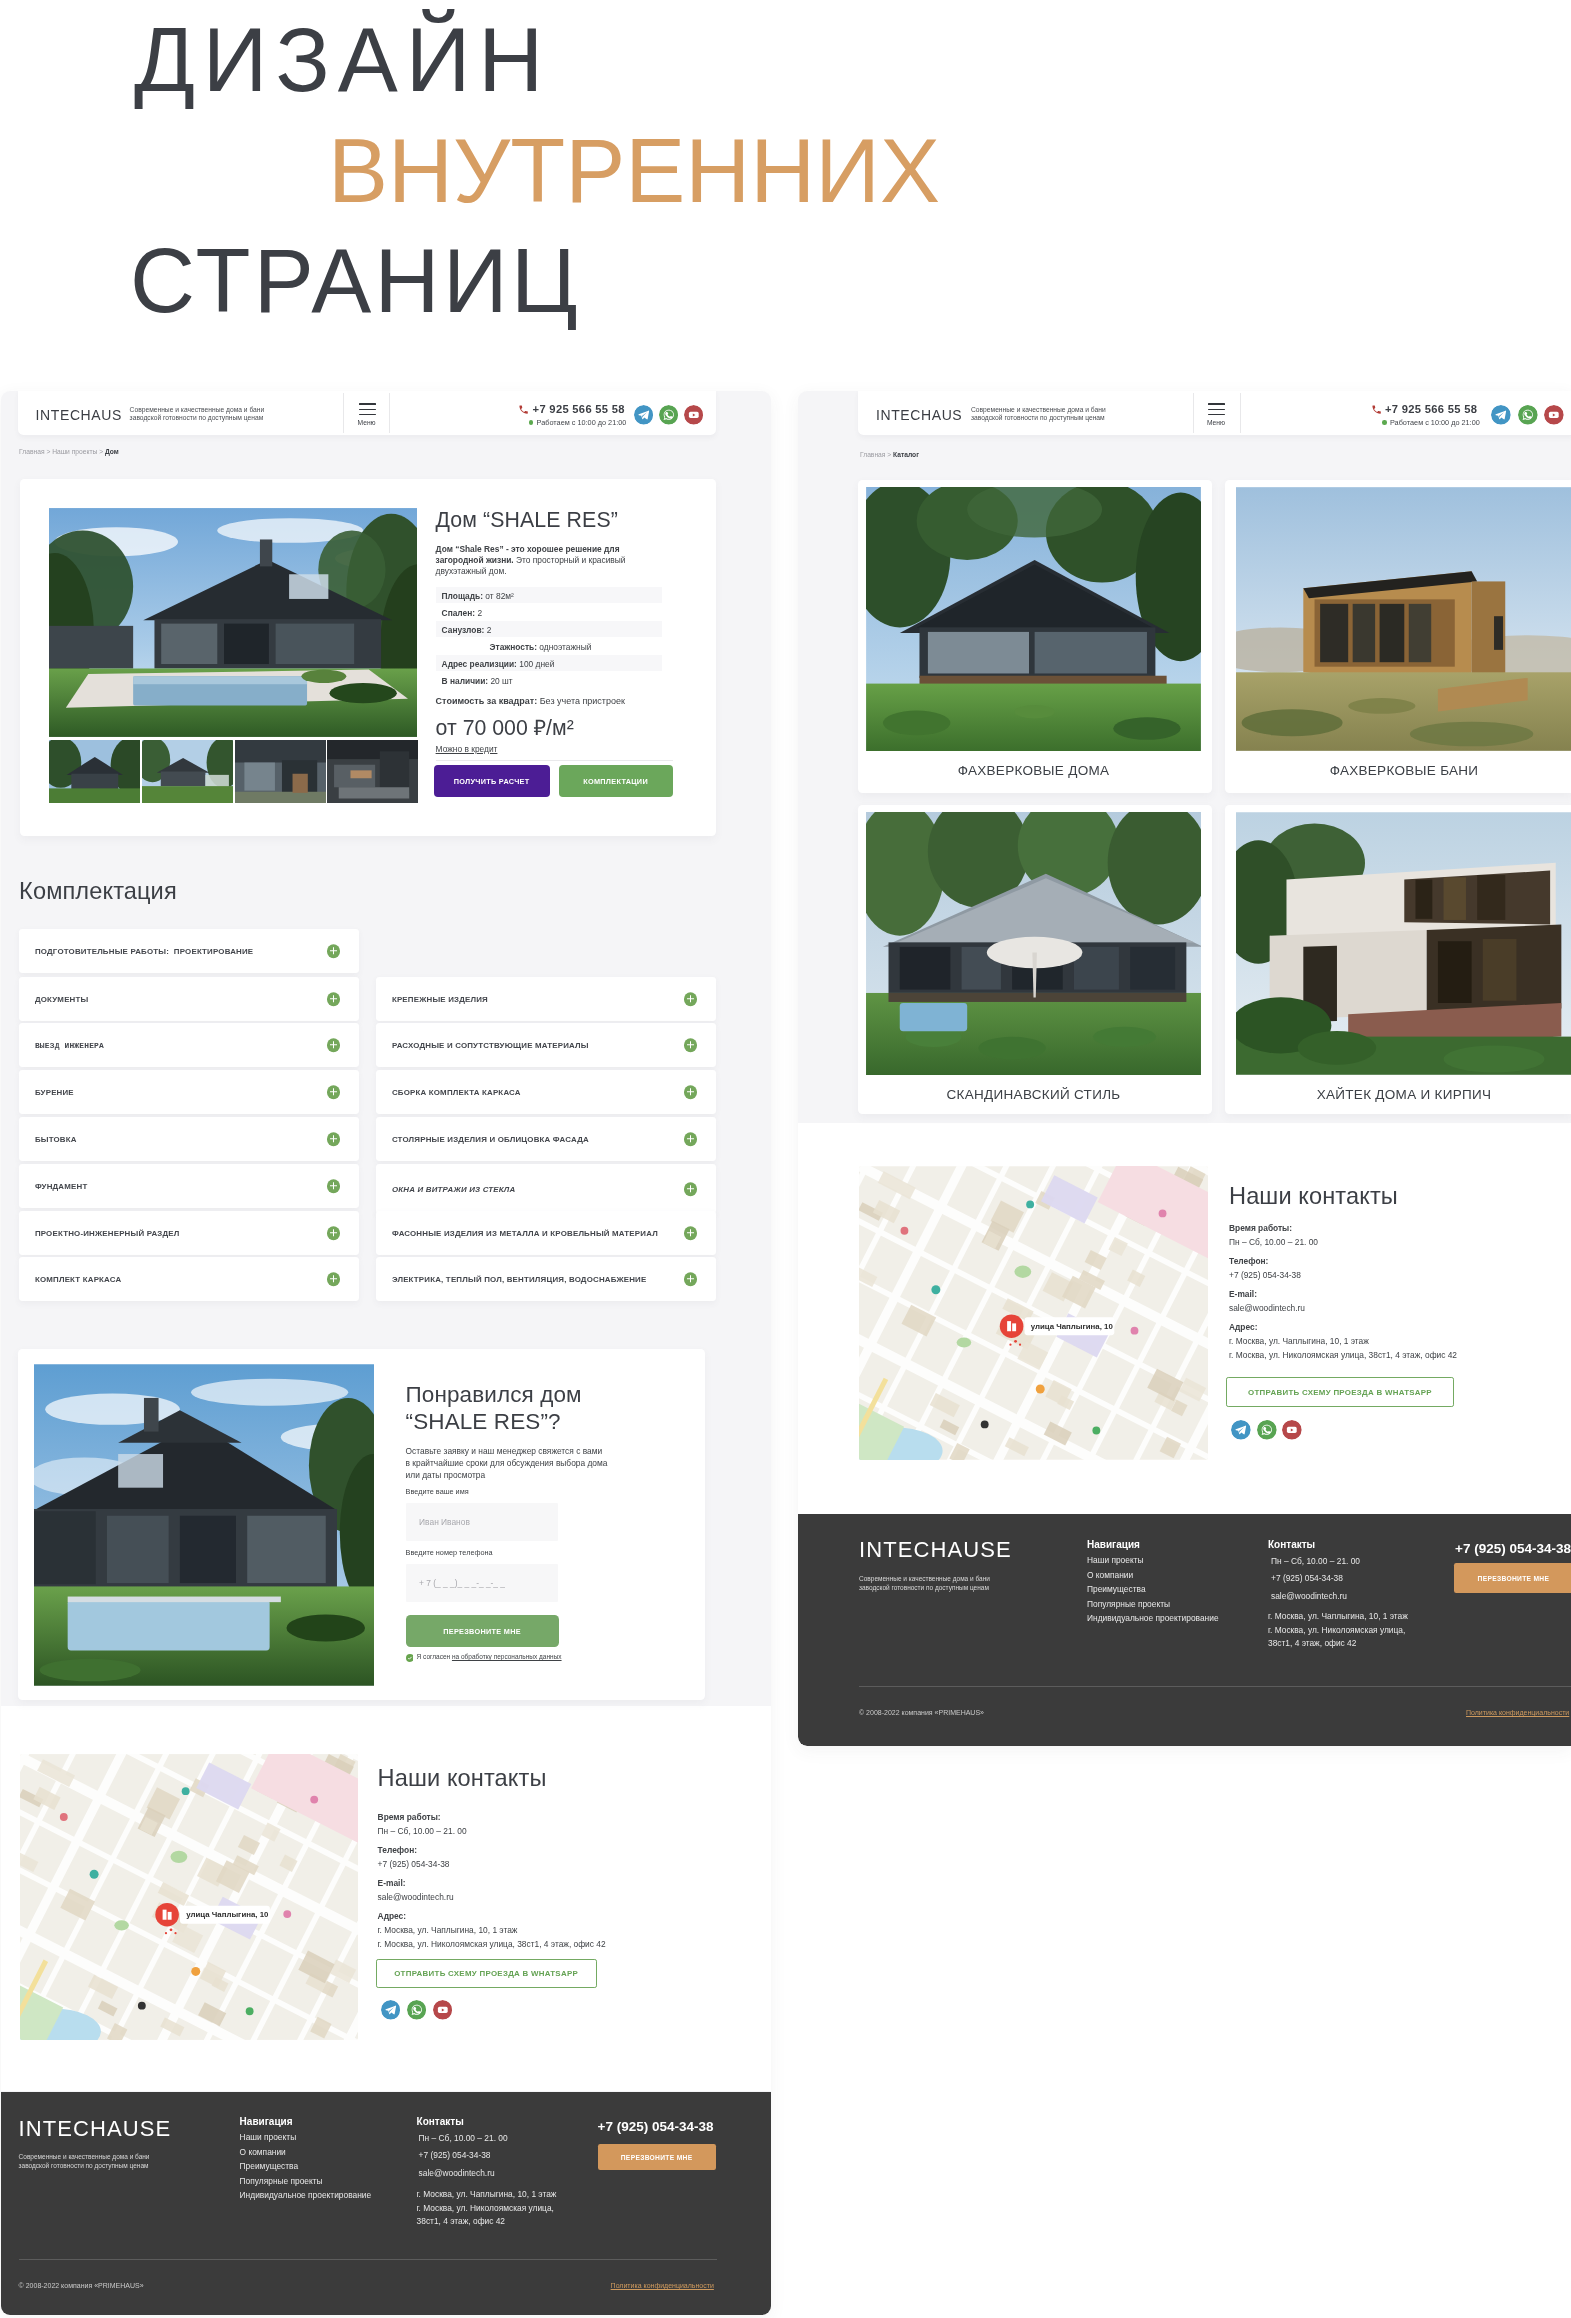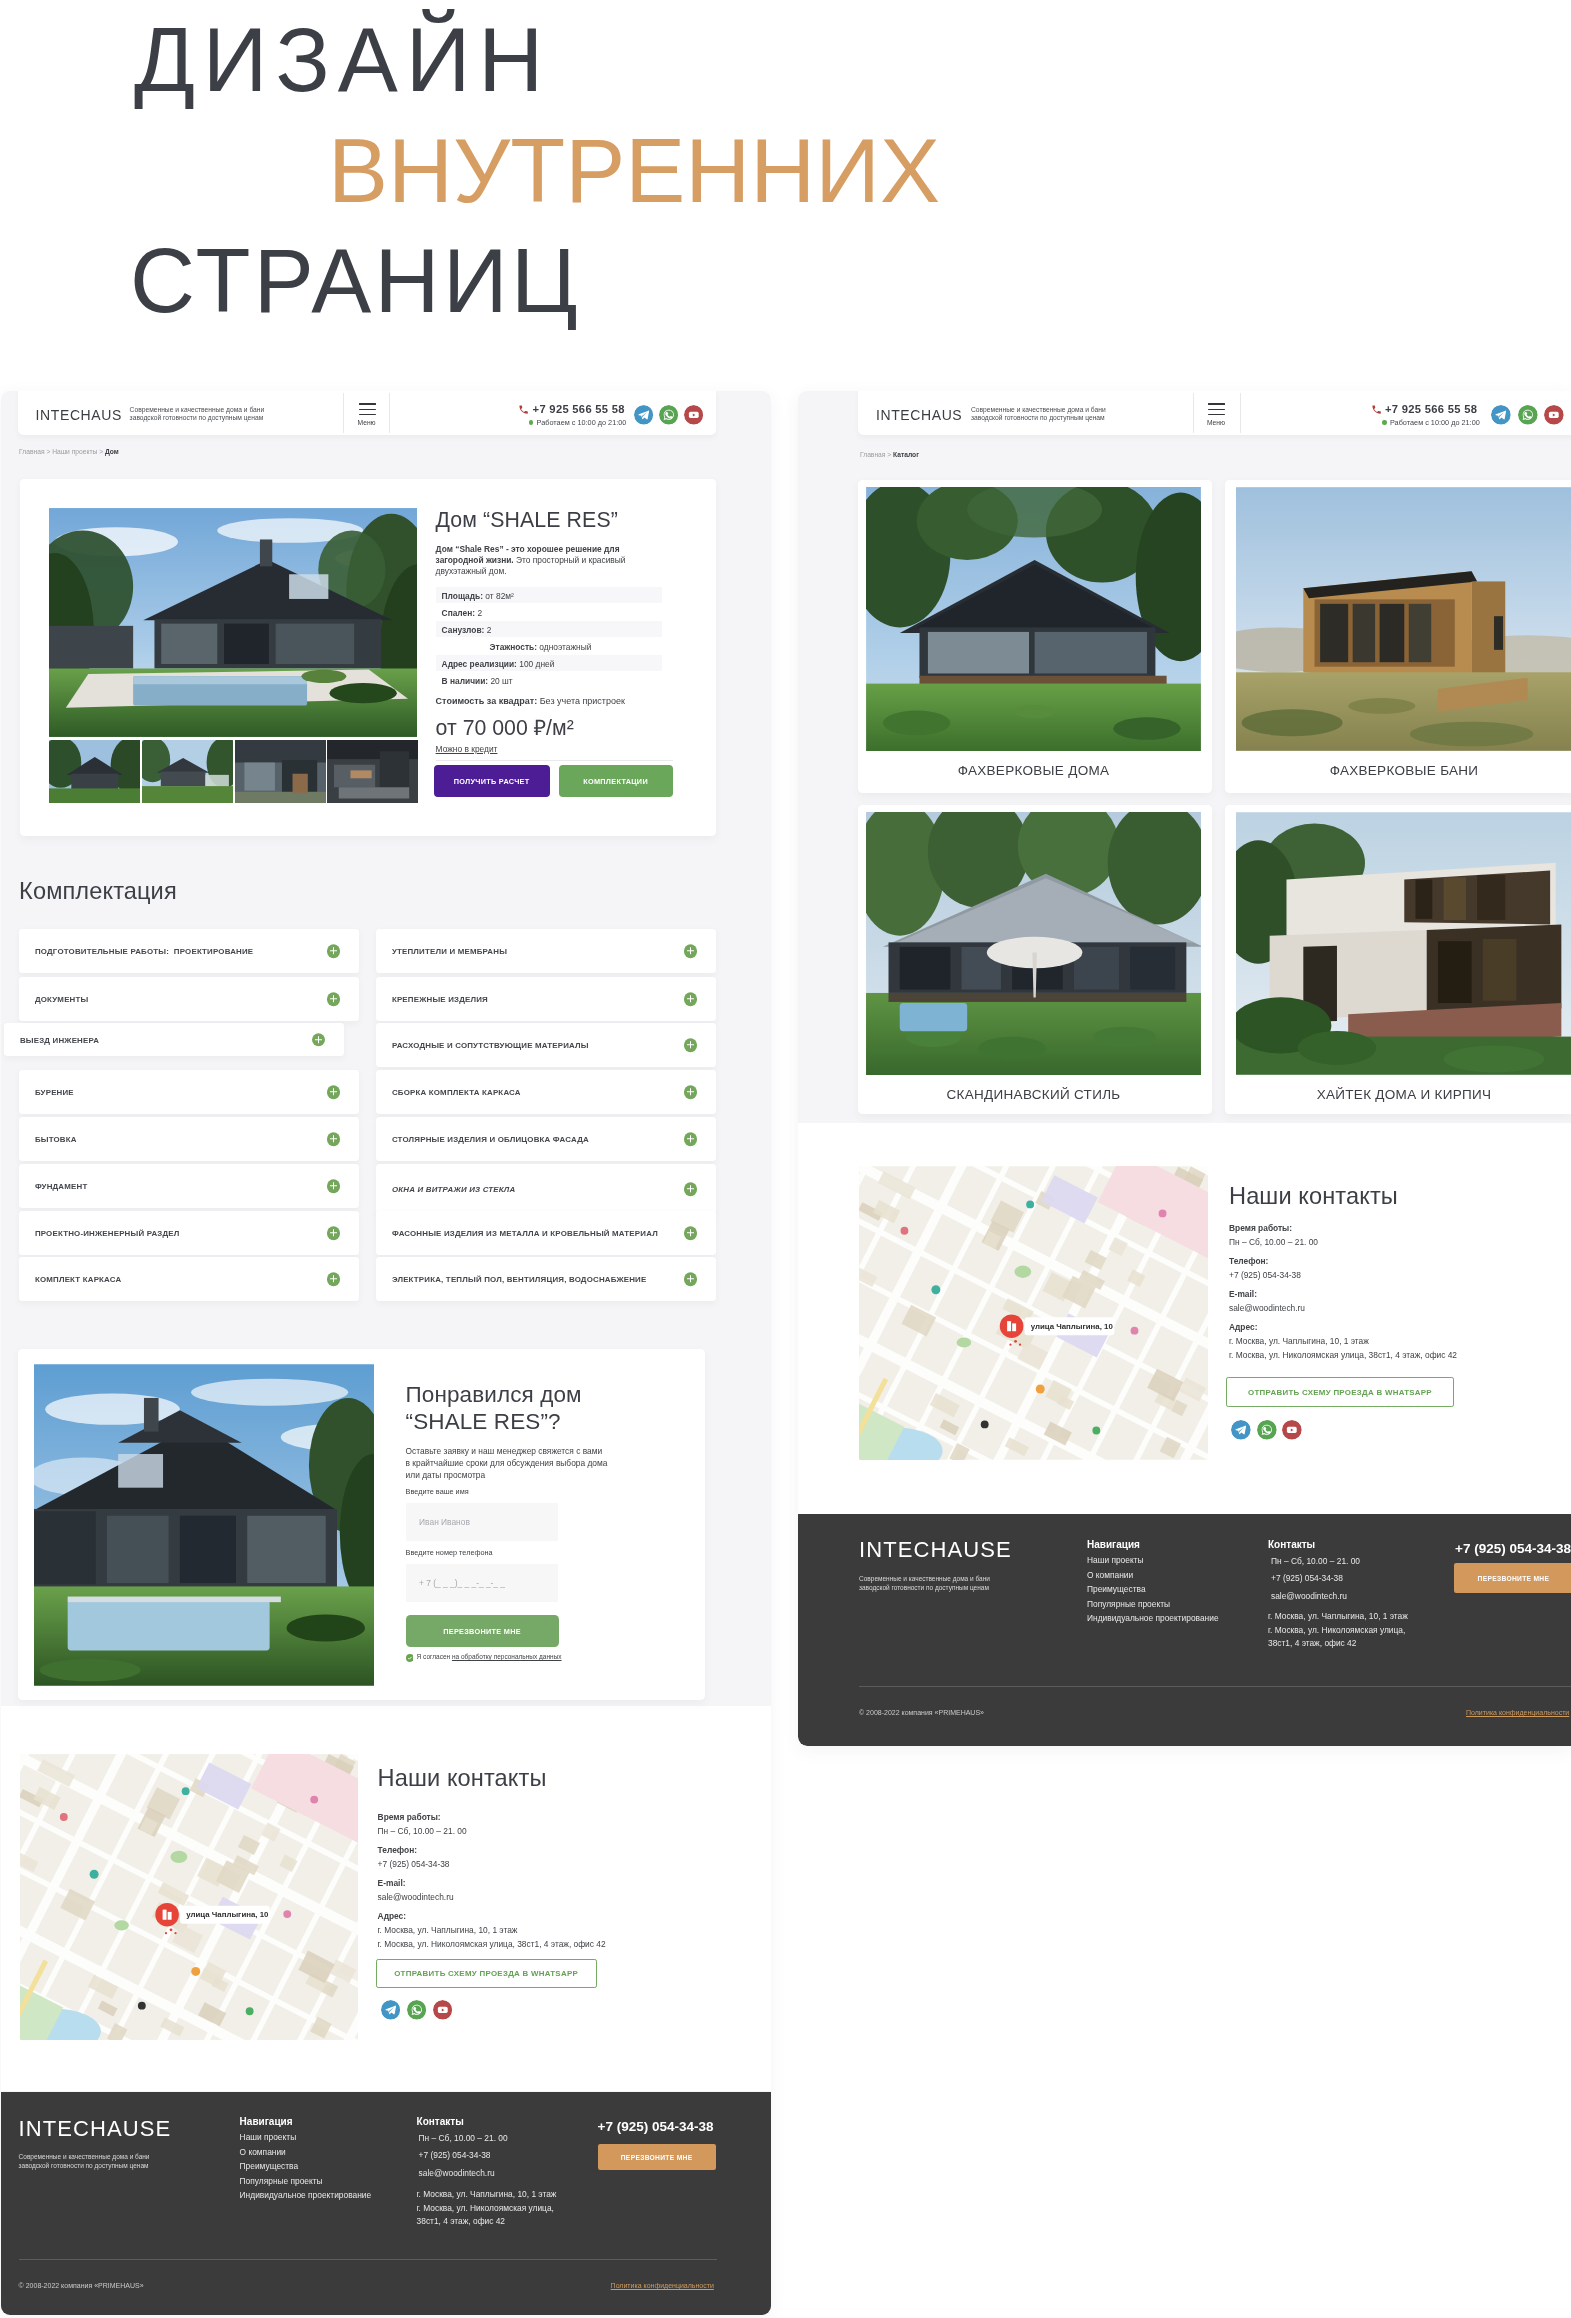--- a/index.html
+++ b/index.html
@@ -175,33 +175,29 @@
   <div class="abs" style="left:435px;top:369px;width:237px;height:0.6px;background:#e9e9eb;"></div>
   <div class="btn" style="left:433px;top:374px;width:116px;height:32px;background:#4c1d95;font-size:7.3px;">ПОЛУЧИТЬ РАСЧЕТ</div>
   <div class="btn" style="left:558px;top:374px;width:114px;height:32px;background:#6ba75b;font-size:7.3px;">КОМПЛЕКТАЦИИ</div>
 
   <div class="abs h2" style="left:18.5px;top:487px;">Комплектация</div>
 
   <div class="acc" style="left:18px;top:538px;width:340px;height:44px;">
       <span>ПОДГОТОВИТЕЛЬНЫЕ РАБОТЫ:&nbsp; ПРОЕКТИРОВАНИЕ</span>
       <div class="plus" style="left:308px;"></div>
     </div>
-  <div class="acc" style="left:375px;top:538px;width:340px;height:44px;">
-      <span>УТЕПЛИТЕЛИ И МЕМБРАНЫ</span>
-      <div class="plus" style="left:308px;"></div>
-    </div>
   <div class="acc" style="left:18px;top:586px;width:340px;height:44px;">
       <span>ДОКУМЕНТЫ</span>
       <div class="plus" style="left:308px;"></div>
     </div>
   <div class="acc" style="left:375px;top:586px;width:340px;height:44px;">
       <span>КРЕПЕЖНЫЕ ИЗДЕЛИЯ</span>
       <div class="plus" style="left:308px;"></div>
     </div>
-  <div class="acc" style="left:3px;top:632px;width:340px;height:33px;">
+  <div class="acc" style="left:18px;top:632px;width:340px;height:44px;font-family:Liberation Mono, monospace;">
       <span>ВЫЕЗД ИНЖЕНЕРА</span>
       <div class="plus" style="left:308px;"></div>
     </div>
   <div class="acc" style="left:375px;top:632px;width:340px;height:44px;">
       <span>РАСХОДНЫЕ И СОПУТСТВУЮЩИЕ МАТЕРИАЛЫ</span>
       <div class="plus" style="left:308px;"></div>
     </div>
   <div class="acc" style="left:18px;top:679px;width:340px;height:44px;">
       <span>БУРЕНИЕ</span>
       <div class="plus" style="left:308px;"></div>

